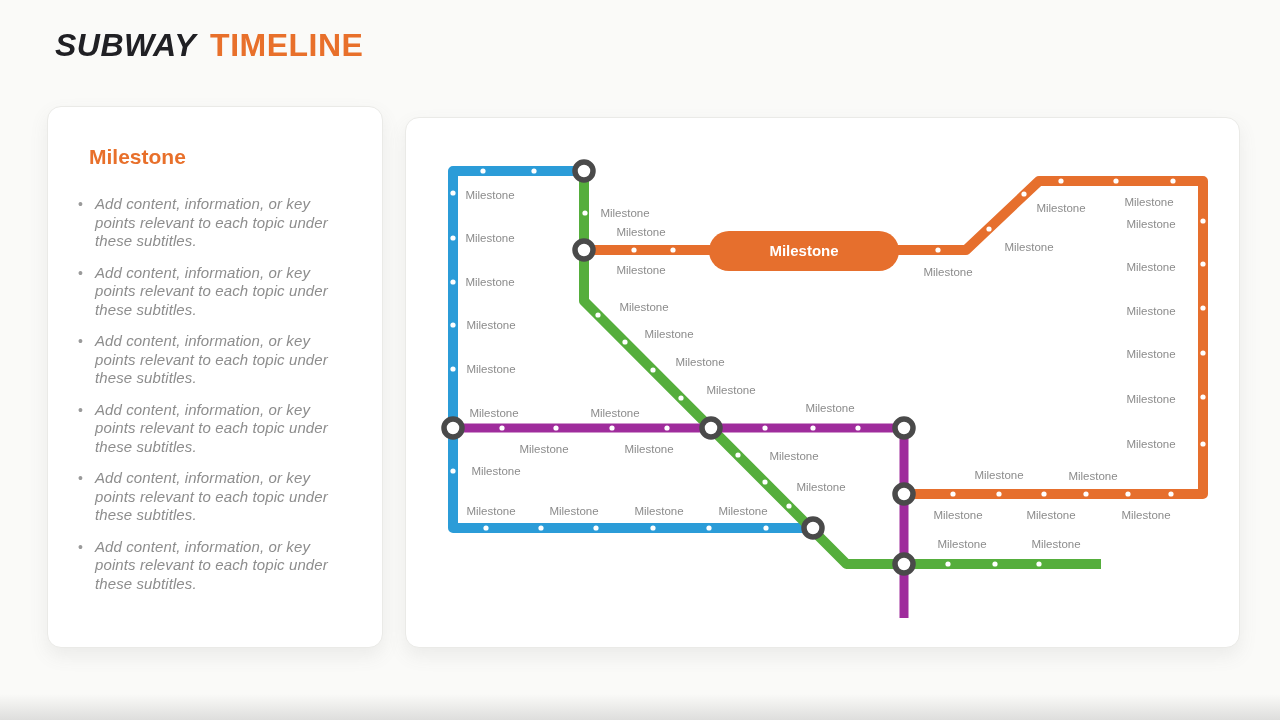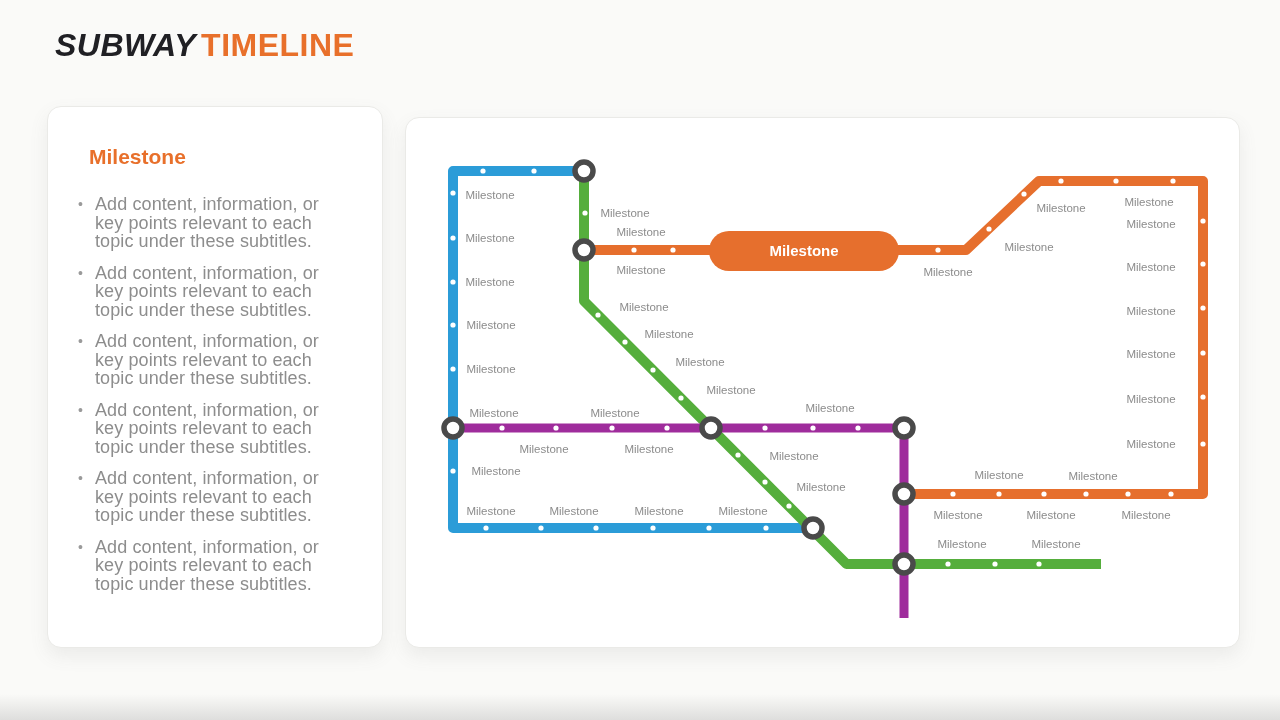--- a/index.html
+++ b/index.html
@@ -3,29 +3,29 @@
 <meta charset="utf-8">
 <style>
   html,body{margin:0;padding:0;}
   .slide{
     position:relative;width:1280px;height:720px;overflow:hidden;
     background:#FAFAF8;
     font-family:"Liberation Sans",sans-serif;
   }
   .title{position:absolute;left:55px;top:27px;margin:0;font-size:32px;font-weight:800;letter-spacing:.5px;}
   .title .t-dark{color:#202024;font-style:italic;}
-  .title .t-orange{color:#E8702B;margin-left:5px;}
+  .title .t-orange{color:#E8702B;margin-left:14px;}
   .card{position:absolute;background:#FFFFFF;border:1px solid #EAEAE7;border-radius:14px;
         box-shadow:0 8px 18px rgba(110,110,110,.10);}
   .panel{left:47px;top:106px;width:334px;height:540px;}
   .panel-heading{position:absolute;left:41px;top:38px;margin:0;font-size:21px;font-weight:700;color:#E8702B;}
   .bullets{position:absolute;left:30px;top:88px;margin:0;padding:0;list-style:none;}
   .bullets li{display:flex;margin:0 0 13px 0;}
   .bullets .dot{width:17px;color:#9A9A9A;font-size:14px;line-height:18.5px;flex:0 0 17px;}
-  .bullets .b-text{width:243px;color:#8D8D8D;font-size:18px;line-height:18.5px;letter-spacing:.1px;}
+  .bullets .b-text{width:243px;color:#8D8D8D;font-size:15px;line-height:18.5px;letter-spacing:.1px;font-style:italic;}
   .map-card{left:405px;top:117px;width:833px;height:529px;}
   #map-svg{position:absolute;left:0;top:0;}
   #map-svg text{font-family:"Liberation Sans",sans-serif;}
   #map-svg .map-label{font-size:11.5px;font-weight:500;fill:#8C8C8C;}
   #map-svg .pill-label{font-size:15px;font-weight:700;fill:#FFFFFF;}
   .floor-shadow{position:absolute;left:0;bottom:0;width:1280px;height:26px;
     background:linear-gradient(180deg, rgba(250,250,248,0) 0%, rgba(176,176,176,.38) 100%);}
 </style>
 </head>
 <body>

